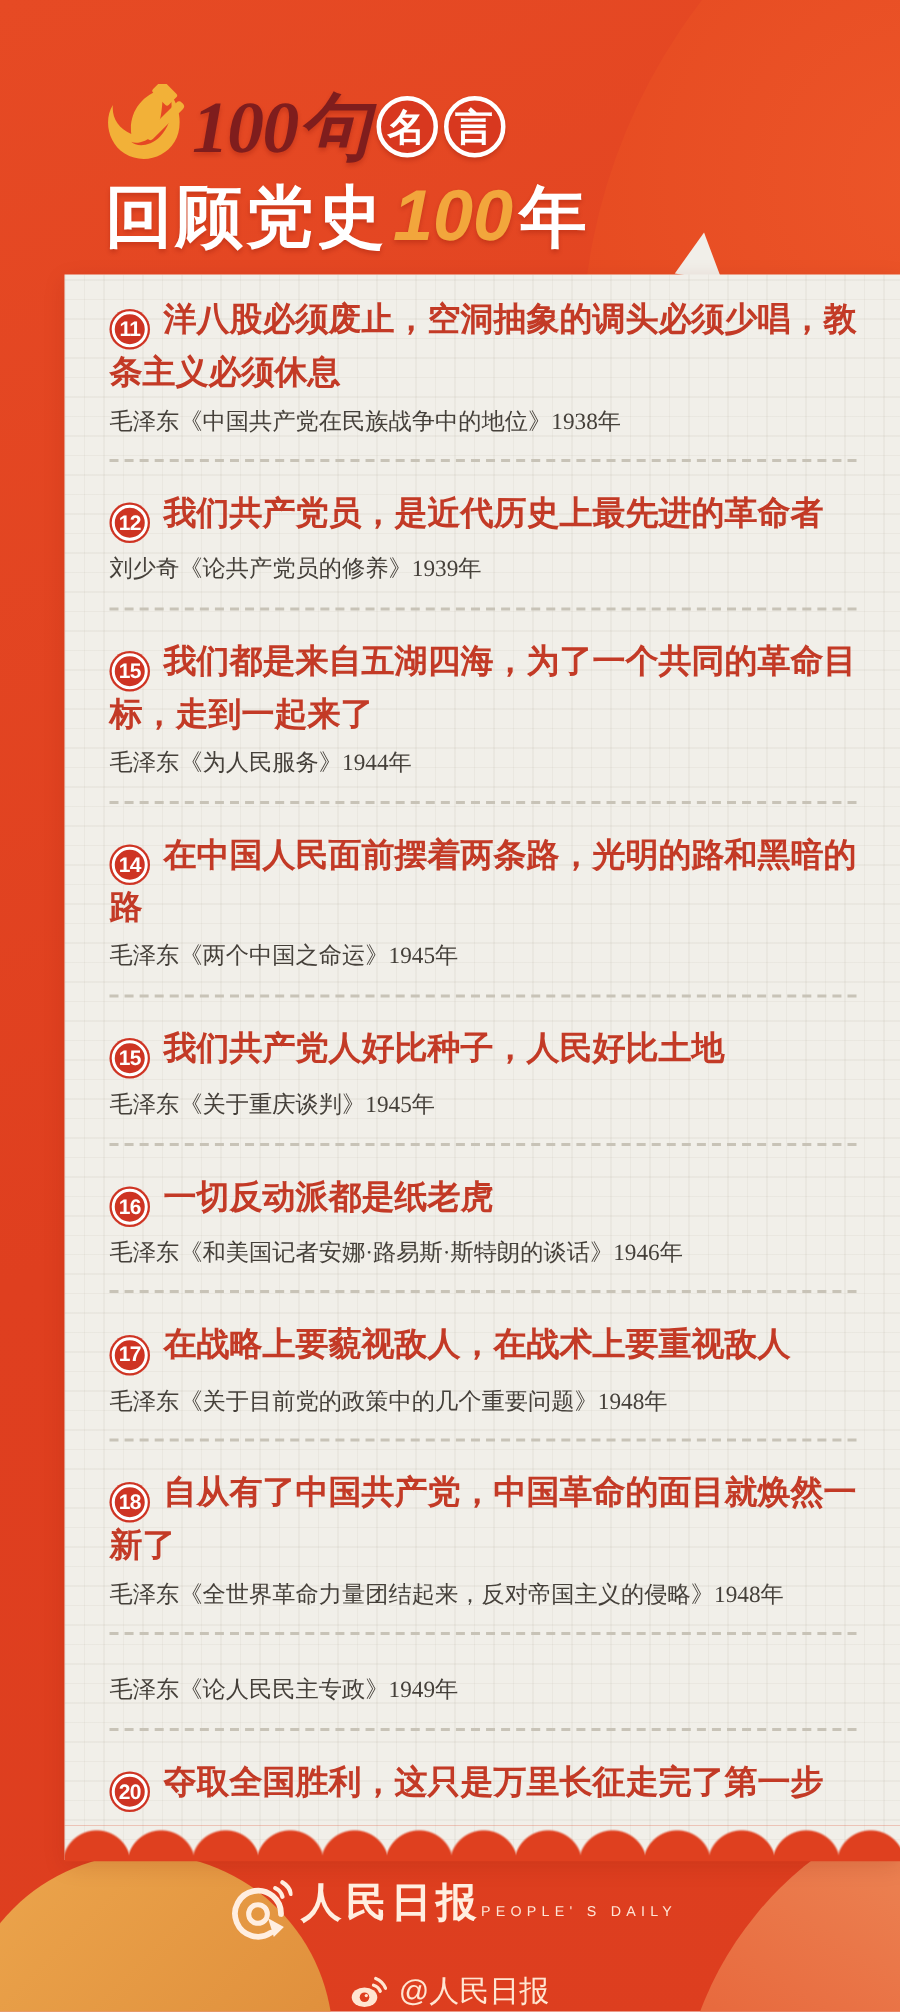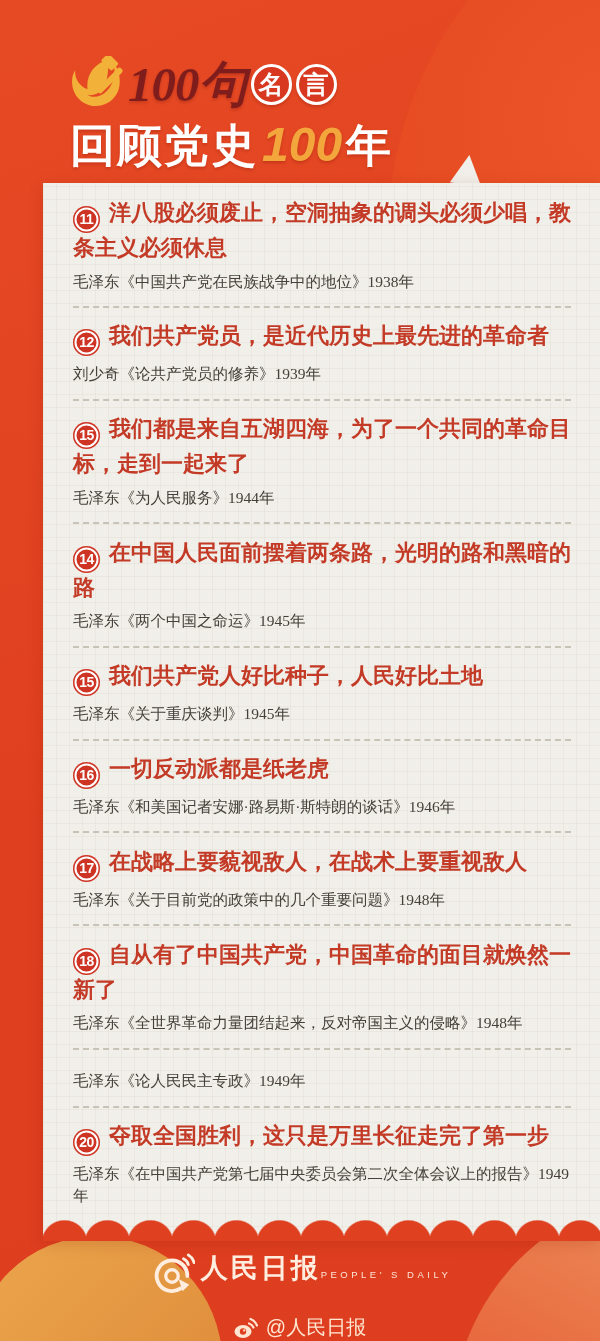--- a/index.html
+++ b/index.html
@@ -170,21 +170,20 @@
     <p class="quote-text"><span class="num-badge">18</span><span>自从有了中国共产党，中国革命的面目就焕然一新了</span></p>
     <p class="quote-source">毛泽东《全世界革命力量团结起来，反对帝国主义的侵略》1948年</p>
   </div>
 
   <div class="quote-item">
     <p class="quote-source">毛泽东《论人民民主专政》1949年</p>
   </div>
 
   <div class="quote-item">
     <p class="quote-text"><span class="num-badge">20</span><span>夺取全国胜利，这只是万里长征走完了第一步</span></p>
-    <p class="quote-source">毛泽东《在中国共产党第七届中央委员会第二次全体会议上的报告》1949年</p>
   </div>
 </div>
   </div>
   <div class="card-scallops"></div>
 </div>
 
 <div class="footer">
   <div class="logo-block">
     <svg class="at-icon" viewBox="0 0 48 48" aria-hidden="true">
       <path d="M33 37 A16 16 0 1 1 40 24" fill="none" stroke="#ffeee0" stroke-width="4" stroke-linecap="round"></path>

